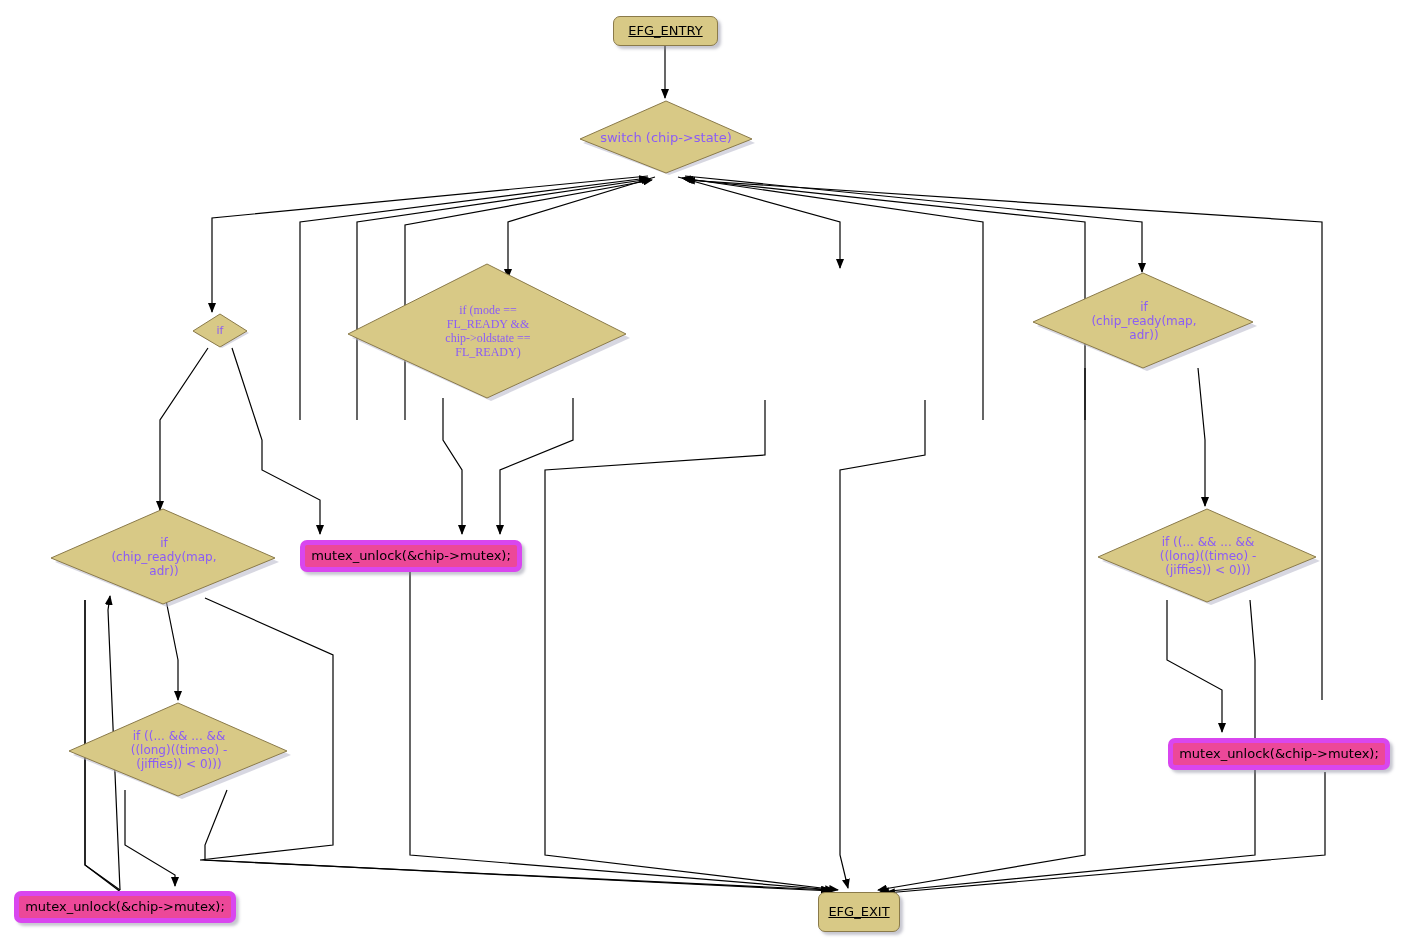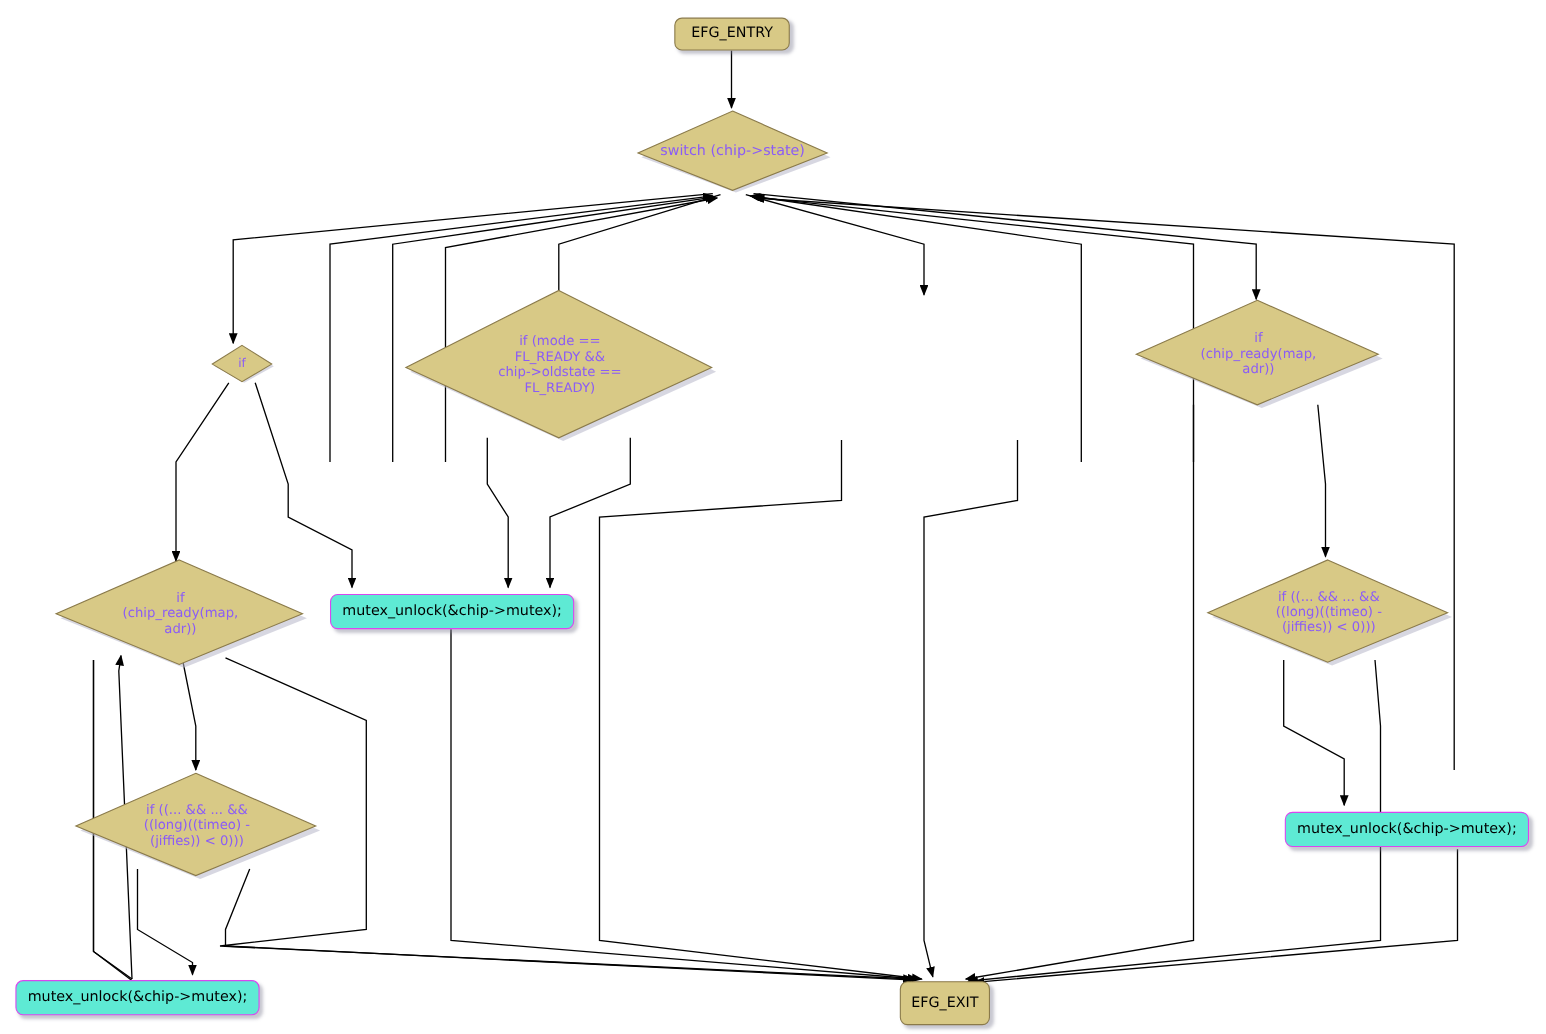--- a/index.html
+++ b/index.html
@@ -38,25 +38,26 @@
     box-shadow: 3px 3px 3px rgba(130,130,150,0.45);
     text-align: center;
     line-height: 1.1;
   }
   .rect.terminal {
     background: #d6c徐;
   }
   .rect.terminal {
     background: #d8c986;
     color: #000000;
+    text-decoration: underline;
   }
   .rect.stmt {
-    background: #5eead4;
+    background: #ec4899;
     color: #000000;
-    border: 1px solid #d946ef;
+    border: 5px solid #d946ef;
   }
   
   .diamond {
     display: flex;
     align-items: center;
     justify-content: center;
   }
   .diamond .dshape {
     position: absolute;
     left: 0;
@@ -162,21 +163,21 @@
   </div>
 
   <div class="node diamond fs11" style="left:190px; top:313px; width:60px; height:36px;">
     <svg class="dshape" viewBox="0 0 60 36" preserveAspectRatio="none">
       <polygon points="32,4 59,20 32,35 5,20" fill="#b6b6c8" opacity="0.55"></polygon>
       <polygon points="30,1 57,18 30,34 3,18" fill="#d8c986" stroke="#8a7a4a" stroke-width="1"></polygon>
     </svg>
     <span class="dlabel">if</span>
   </div>
 
-  <div class="node diamond fs12" style="left:366px; top:262px; width:286px; height:140px;">
+  <div class="node diamond fs12" style="left:345px; top:262px; width:286px; height:140px;font-family:Liberation Serif, serif;">
     <svg class="dshape" viewBox="0 0 286 140" preserveAspectRatio="none">
       <polygon points="146,6 285,76 146,139 7,76" fill="#b6b6c8" opacity="0.55"></polygon>
       <polygon points="142,2 281,72 142,136 3,72" fill="#d8c986" stroke="#8a7a4a" stroke-width="1"></polygon>
     </svg>
     <span class="dlabel">if (mode ==
 FL_READY &amp;&amp;
 chip-&gt;oldstate ==
 FL_READY)</span>
   </div>
 

